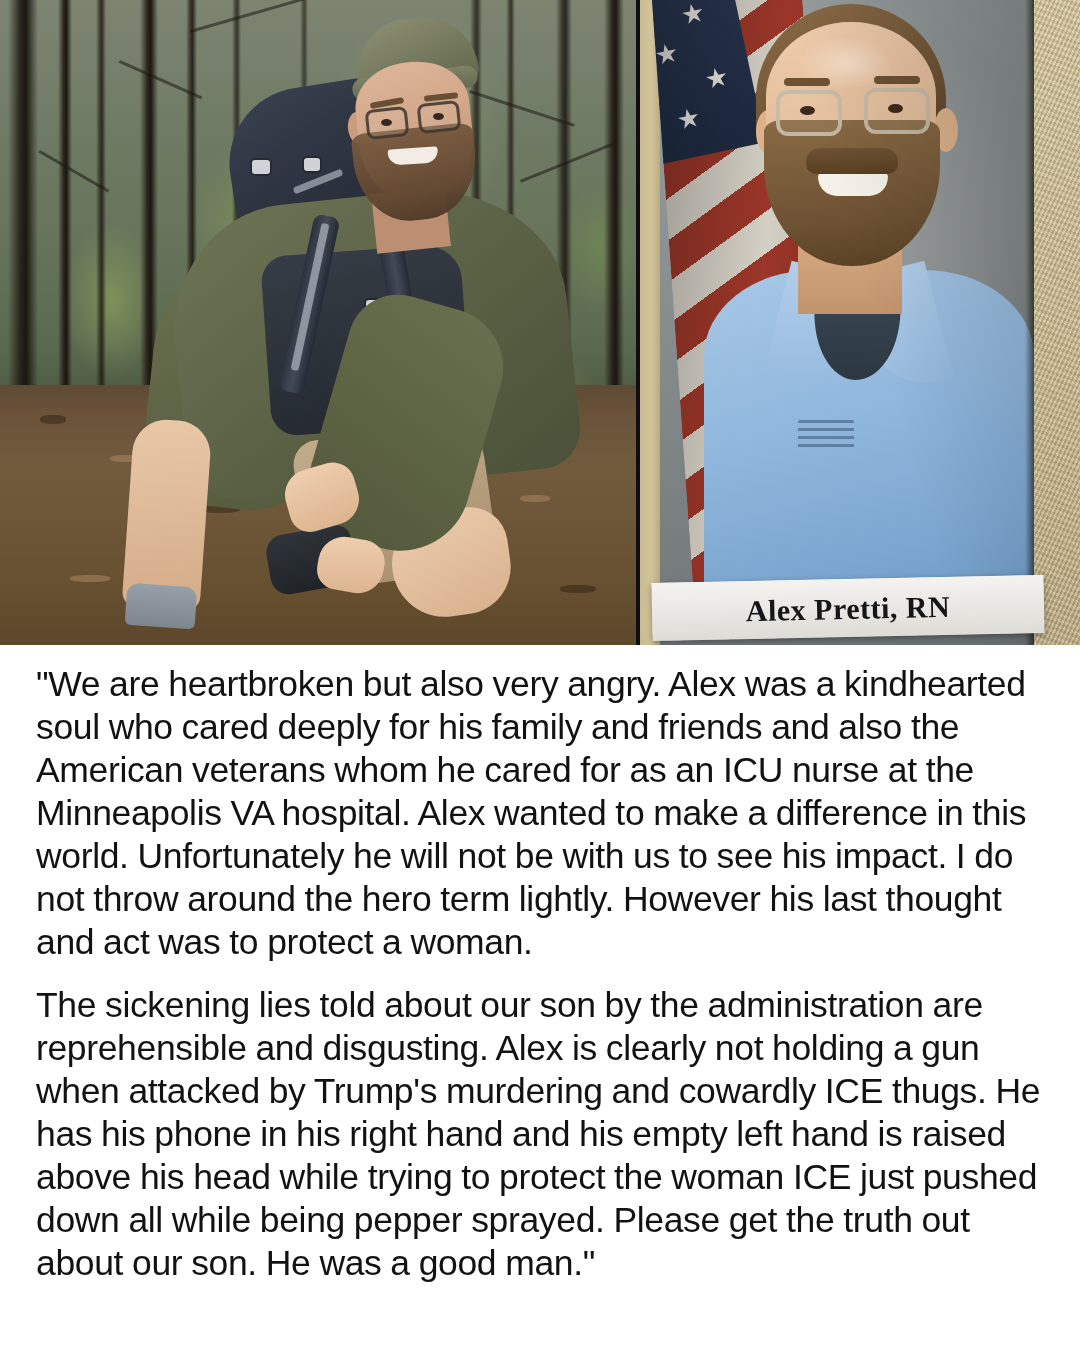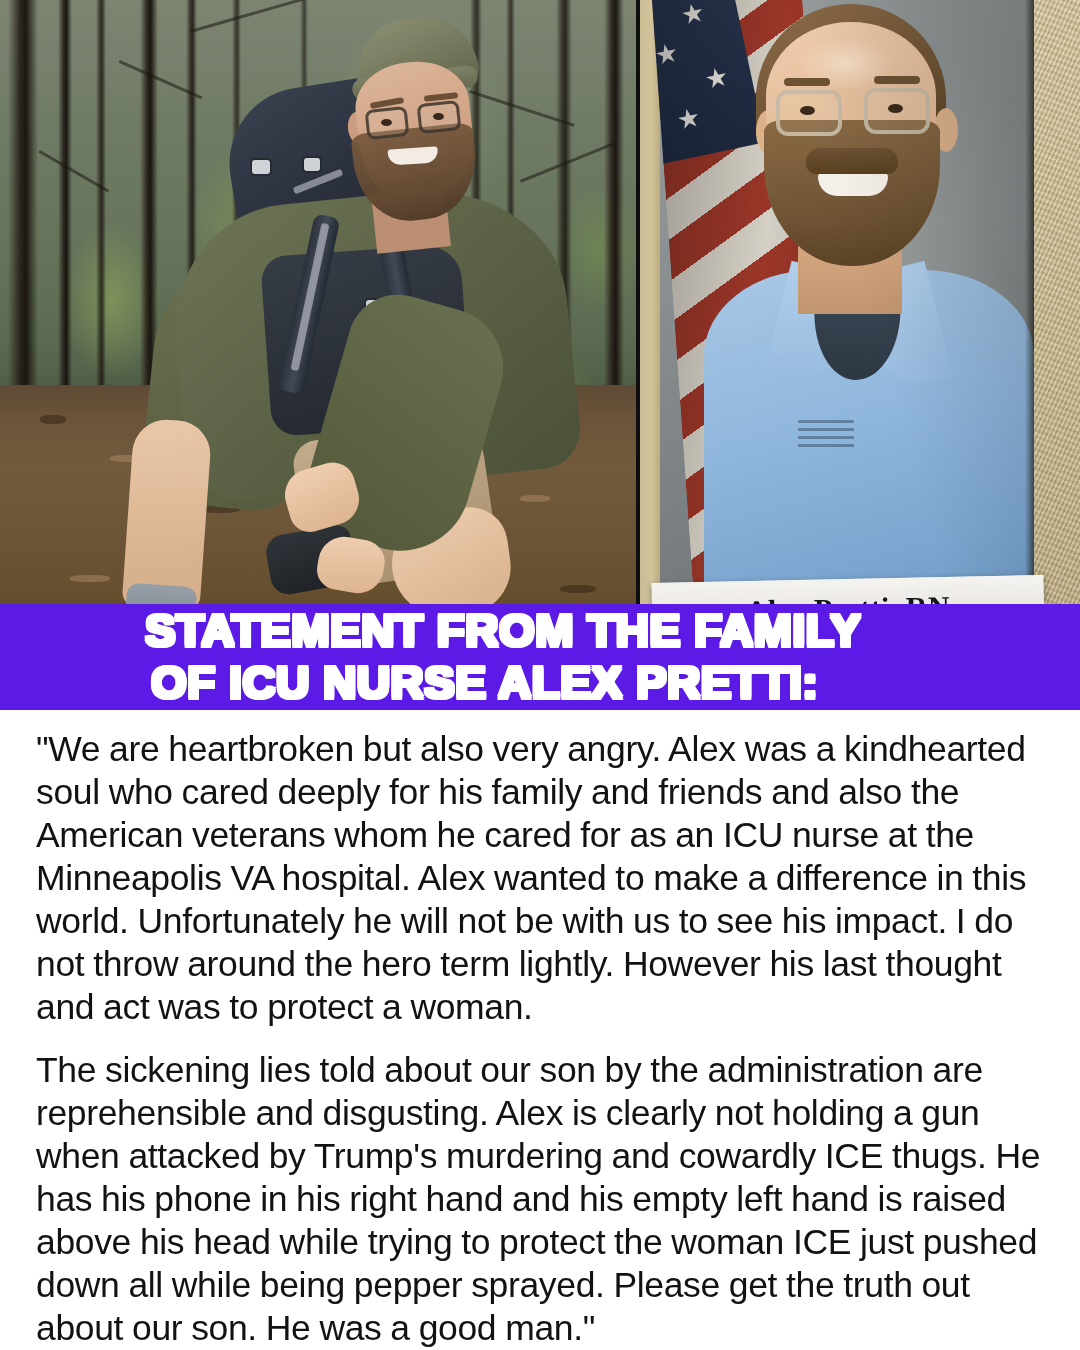--- a/index.html
+++ b/index.html
@@ -651,23 +651,19 @@
       <div class="p-shadow"></div>
       <div class="wall-right-shadow"></div>
       <div class="wall-right"></div>
 
       <div id="name-plaque">
         <span id="name-plaque-label">Alex Pretti, RN</span>
       </div>
     </div>
   </div>
 
-  <div id="headline-banner">
-    <div class="headline-line" id="headline-line-1">Statement from the family</div>
-    <div class="headline-line" id="headline-line-2">of ICU nurse Alex Pretti:</div>
-  </div>
 
   <div id="statement-body">
     <p class="statement-paragraph" id="statement-paragraph-1">"We are heartbroken but also very angry. Alex was a kindhearted soul who cared deeply for his family and friends and also the American veterans whom he cared for as an ICU nurse at the Minneapolis VA hospital. Alex wanted to make a difference in this world. Unfortunately he will not be with us to see his impact. I do not throw around the hero term lightly. However his last thought and act was to protect a woman.</p>
     <p class="statement-paragraph" id="statement-paragraph-2">The sickening lies told about our son by the administration are reprehensible and disgusting. Alex is clearly not holding a gun when attacked by Trump's murdering and cowardly ICE thugs. He has his phone in his right hand and his empty left hand is raised above his head while trying to protect the woman ICE just pushed down all while being pepper sprayed. Please get the truth out about our son. He was a good man."</p>
   </div>
 
 </div>
 
 </body></html>

